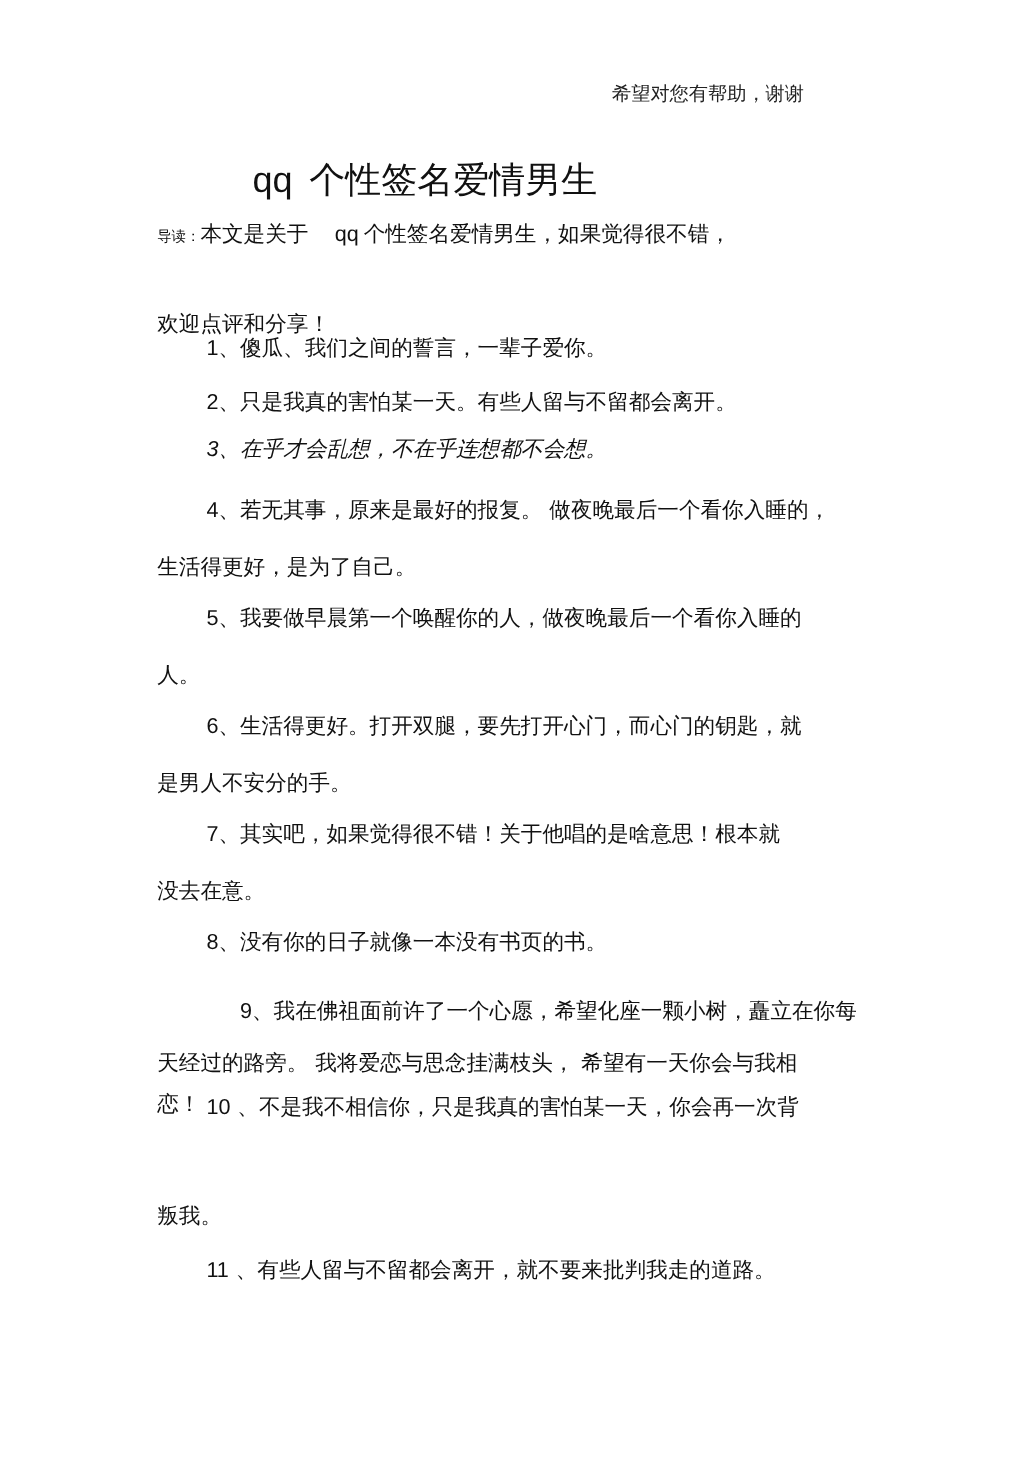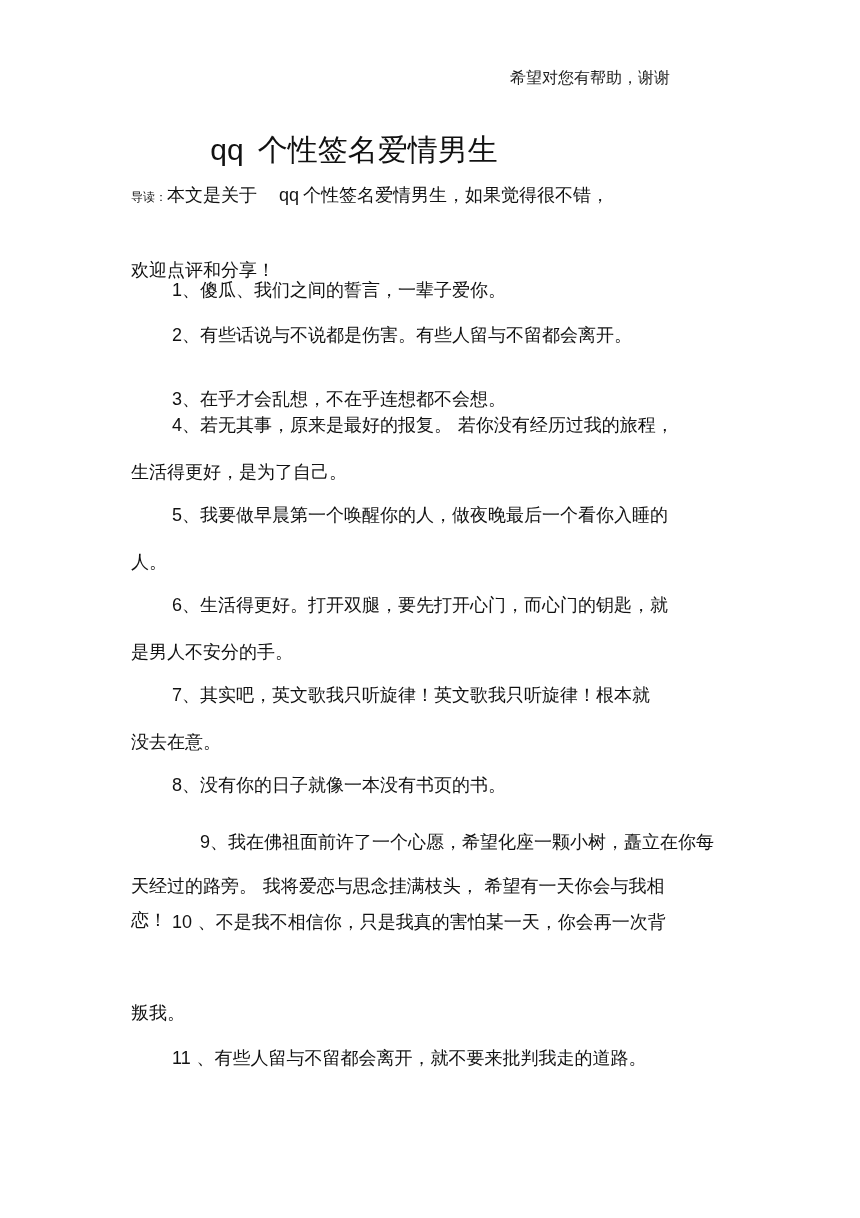--- a/index.html
+++ b/index.html
@@ -22,29 +22,29 @@
 
 <h1 class="title"><span class="latin">qq</span><span>个性签名爱情男生</span></h1>
 
 <div class="line" style="top:183px;">
   <span class="lead-label">导读：</span><span>本文是关于</span><span class="latin-inline">qq</span><span>个性签名爱情男生，如果觉得很不错，</span>
 </div>
 <div class="line" style="top:230px;margin-top:28px;">欢迎点评和分享！</div>
 
 <div id="items">
     <div class="line indent" style="top: 278px;"><span class="num">1</span><span>、傻瓜、我们之间的誓言，一辈子爱你。</span></div>
-    <div class="line indent" style="top: 323px;"><span class="num">2</span><span>、有些话说与不说都是伤害。有些人留与不留都会离开。</span></div>
-    <div class="line indent" style="top: 387px;"><span class="num">3</span><span>、在乎才会乱想，不在乎连想都不会想。</span></div>
-    <div class="line indent" style="top: 413px;"><span class="num">4</span><span>、若无其事，原来是最好的报复。 若你没有经历过我的旅程，</span></div>
+    <div class="line indent" style="top: 323px;"><span class="num">2</span><span>、只是我真的害怕某一天。有些人留与不留都会离开。</span></div>
+    <div class="line indent" style="top: 362px; font-style: italic;"><span class="num">3</span><span>、在乎才会乱想，不在乎连想都不会想。</span></div>
+    <div class="line indent" style="top: 413px;"><span class="num">4</span><span>、若无其事，原来是最好的报复。 做夜晚最后一个看你入睡的，</span></div>
     <div class="line" style="top: 460px;"><span>生活得更好，是为了自己。</span></div>
     <div class="line indent" style="top: 503px;"><span class="num">5</span><span>、我要做早晨第一个唤醒你的人，做夜晚最后一个看你入睡的</span></div>
     <div class="line" style="top: 550px;"><span>人。</span></div>
     <div class="line indent" style="top: 593px;"><span class="num">6</span><span>、生活得更好。打开双腿，要先打开心门，而心门的钥匙，就</span></div>
     <div class="line" style="top: 640px;"><span>是男人不安分的手。</span></div>
-    <div class="line indent" style="top: 683px;"><span class="num">7</span><span>、其实吧，英文歌我只听旋律！英文歌我只听旋律！根本就</span></div>
+    <div class="line indent" style="top: 683px;"><span class="num">7</span><span>、其实吧，如果觉得很不错！关于他唱的是啥意思！根本就</span></div>
     <div class="line" style="top: 730px;"><span>没去在意。</span></div>
     <div class="line indent" style="top: 773px;"><span class="num">8</span><span>、没有你的日子就像一本没有书页的书。</span></div>
     <div class="line indent" style="top: 830px; margin-left: 28px;"><span class="num">9</span><span>、我在佛祖面前许了一个心愿，希望化座一颗小树，矗立在你每</span></div>
     <div class="line" style="top: 874px;"><span>天经过的路旁。 我将爱恋与思念挂满枝头， 希望有一天你会与我相</span></div>
     <div class="line" style="top: 908px;"><span>恋！</span></div>
     <div class="line indent" style="top: 910px;"><span class="num">10</span><span> 、不是我不相信你，只是我真的害怕某一天，你会再一次背</span></div>
     <div class="line" style="top: 1001px;"><span>叛我。</span></div>
     <div class="line indent" style="top: 1046px;"><span class="num">11</span><span> 、有些人留与不留都会离开，就不要来批判我走的道路。</span></div>
   </div>
 

